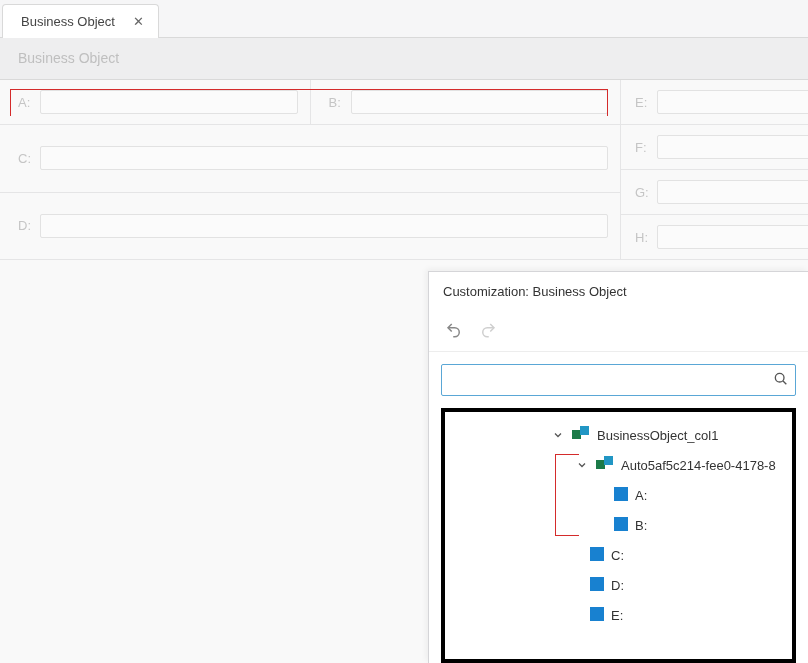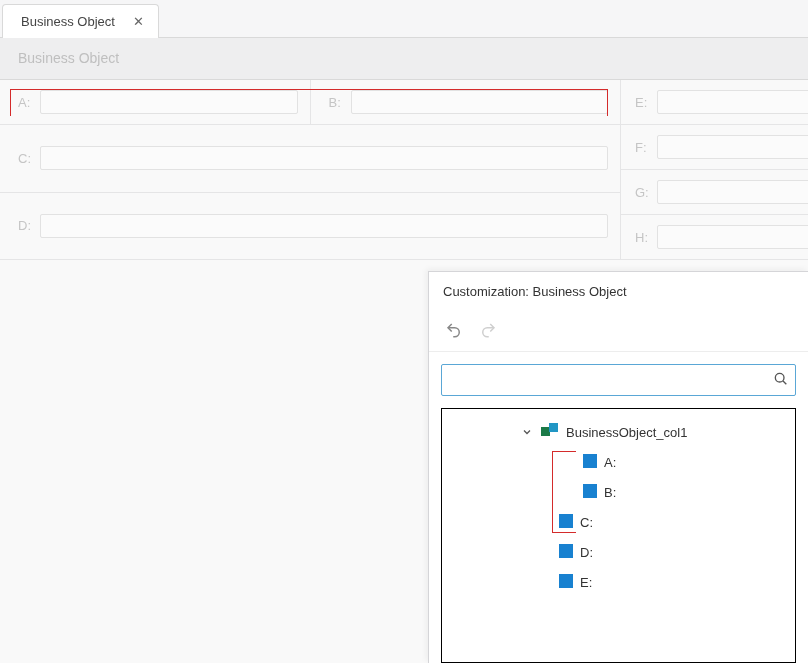--- a/index.html
+++ b/index.html
@@ -158,24 +158,25 @@
       flex: 1;
       border: none;
       outline: none;
       font-size: 13px;
       height: 100%;
       background: transparent;
     }
     .search-icon { color: #555; }
 
     .tree-wrap {
-      border: 1px solid #000000;
+      border: 4px solid #000000;
       flex: 1;
       overflow: hidden;
       position: relative;
+      padding-left: 28px;
     }
     .tree-scroll {
       overflow-y: scroll;
       height: 100%;
       padding: 8px 0 8px 0;
     }
     .tree-scroll::-webkit-scrollbar { width: 10px; }
     .tree-scroll::-webkit-scrollbar-thumb { background: #cfcfd1; border-radius: 5px; }
     .tree-scroll::-webkit-scrollbar-track { background: transparent; }
 
@@ -300,20 +301,34 @@
           </span>
           <span>
             <svg class="tree-icon-group" viewBox="0 0 20 20">
                 <rect x="1" y="6" width="9" height="9" fill="#1b7a48"></rect>
                 <rect x="9" y="2" width="9" height="9" fill="#2196c4"></rect>
               </svg>
           </span>
           <span class="tree-label">BusinessObject_col1</span>
         </div>
 
+        <div class="tree-node" style="padding-left:102px">
+          <span class="tree-chevron">
+            <svg width="12" height="12" viewBox="0 0 24 24" fill="none" stroke="currentColor" stroke-width="2.5">
+                <polyline points="6 9 12 15 18 9"></polyline>
+              </svg>
+          </span>
+          <span>
+            <svg class="tree-icon-group" viewBox="0 0 20 20">
+                <rect x="1" y="6" width="9" height="9" fill="#1b7a48"></rect>
+                <rect x="9" y="2" width="9" height="9" fill="#2196c4"></rect>
+              </svg>
+          </span>
+          <span class="tree-label">Auto5af5c214-fee0-4178-8</span>
+        </div>
 
         <div class="tree-node" style="padding-left:140px">
           <span>
             <svg class="tree-icon-item" viewBox="0 0 16 16">
                 <rect x="1" y="1" width="14" height="14" fill="#1881d0"></rect>
               </svg>
           </span>
           <span class="tree-label">A:</span>
         </div>
 

